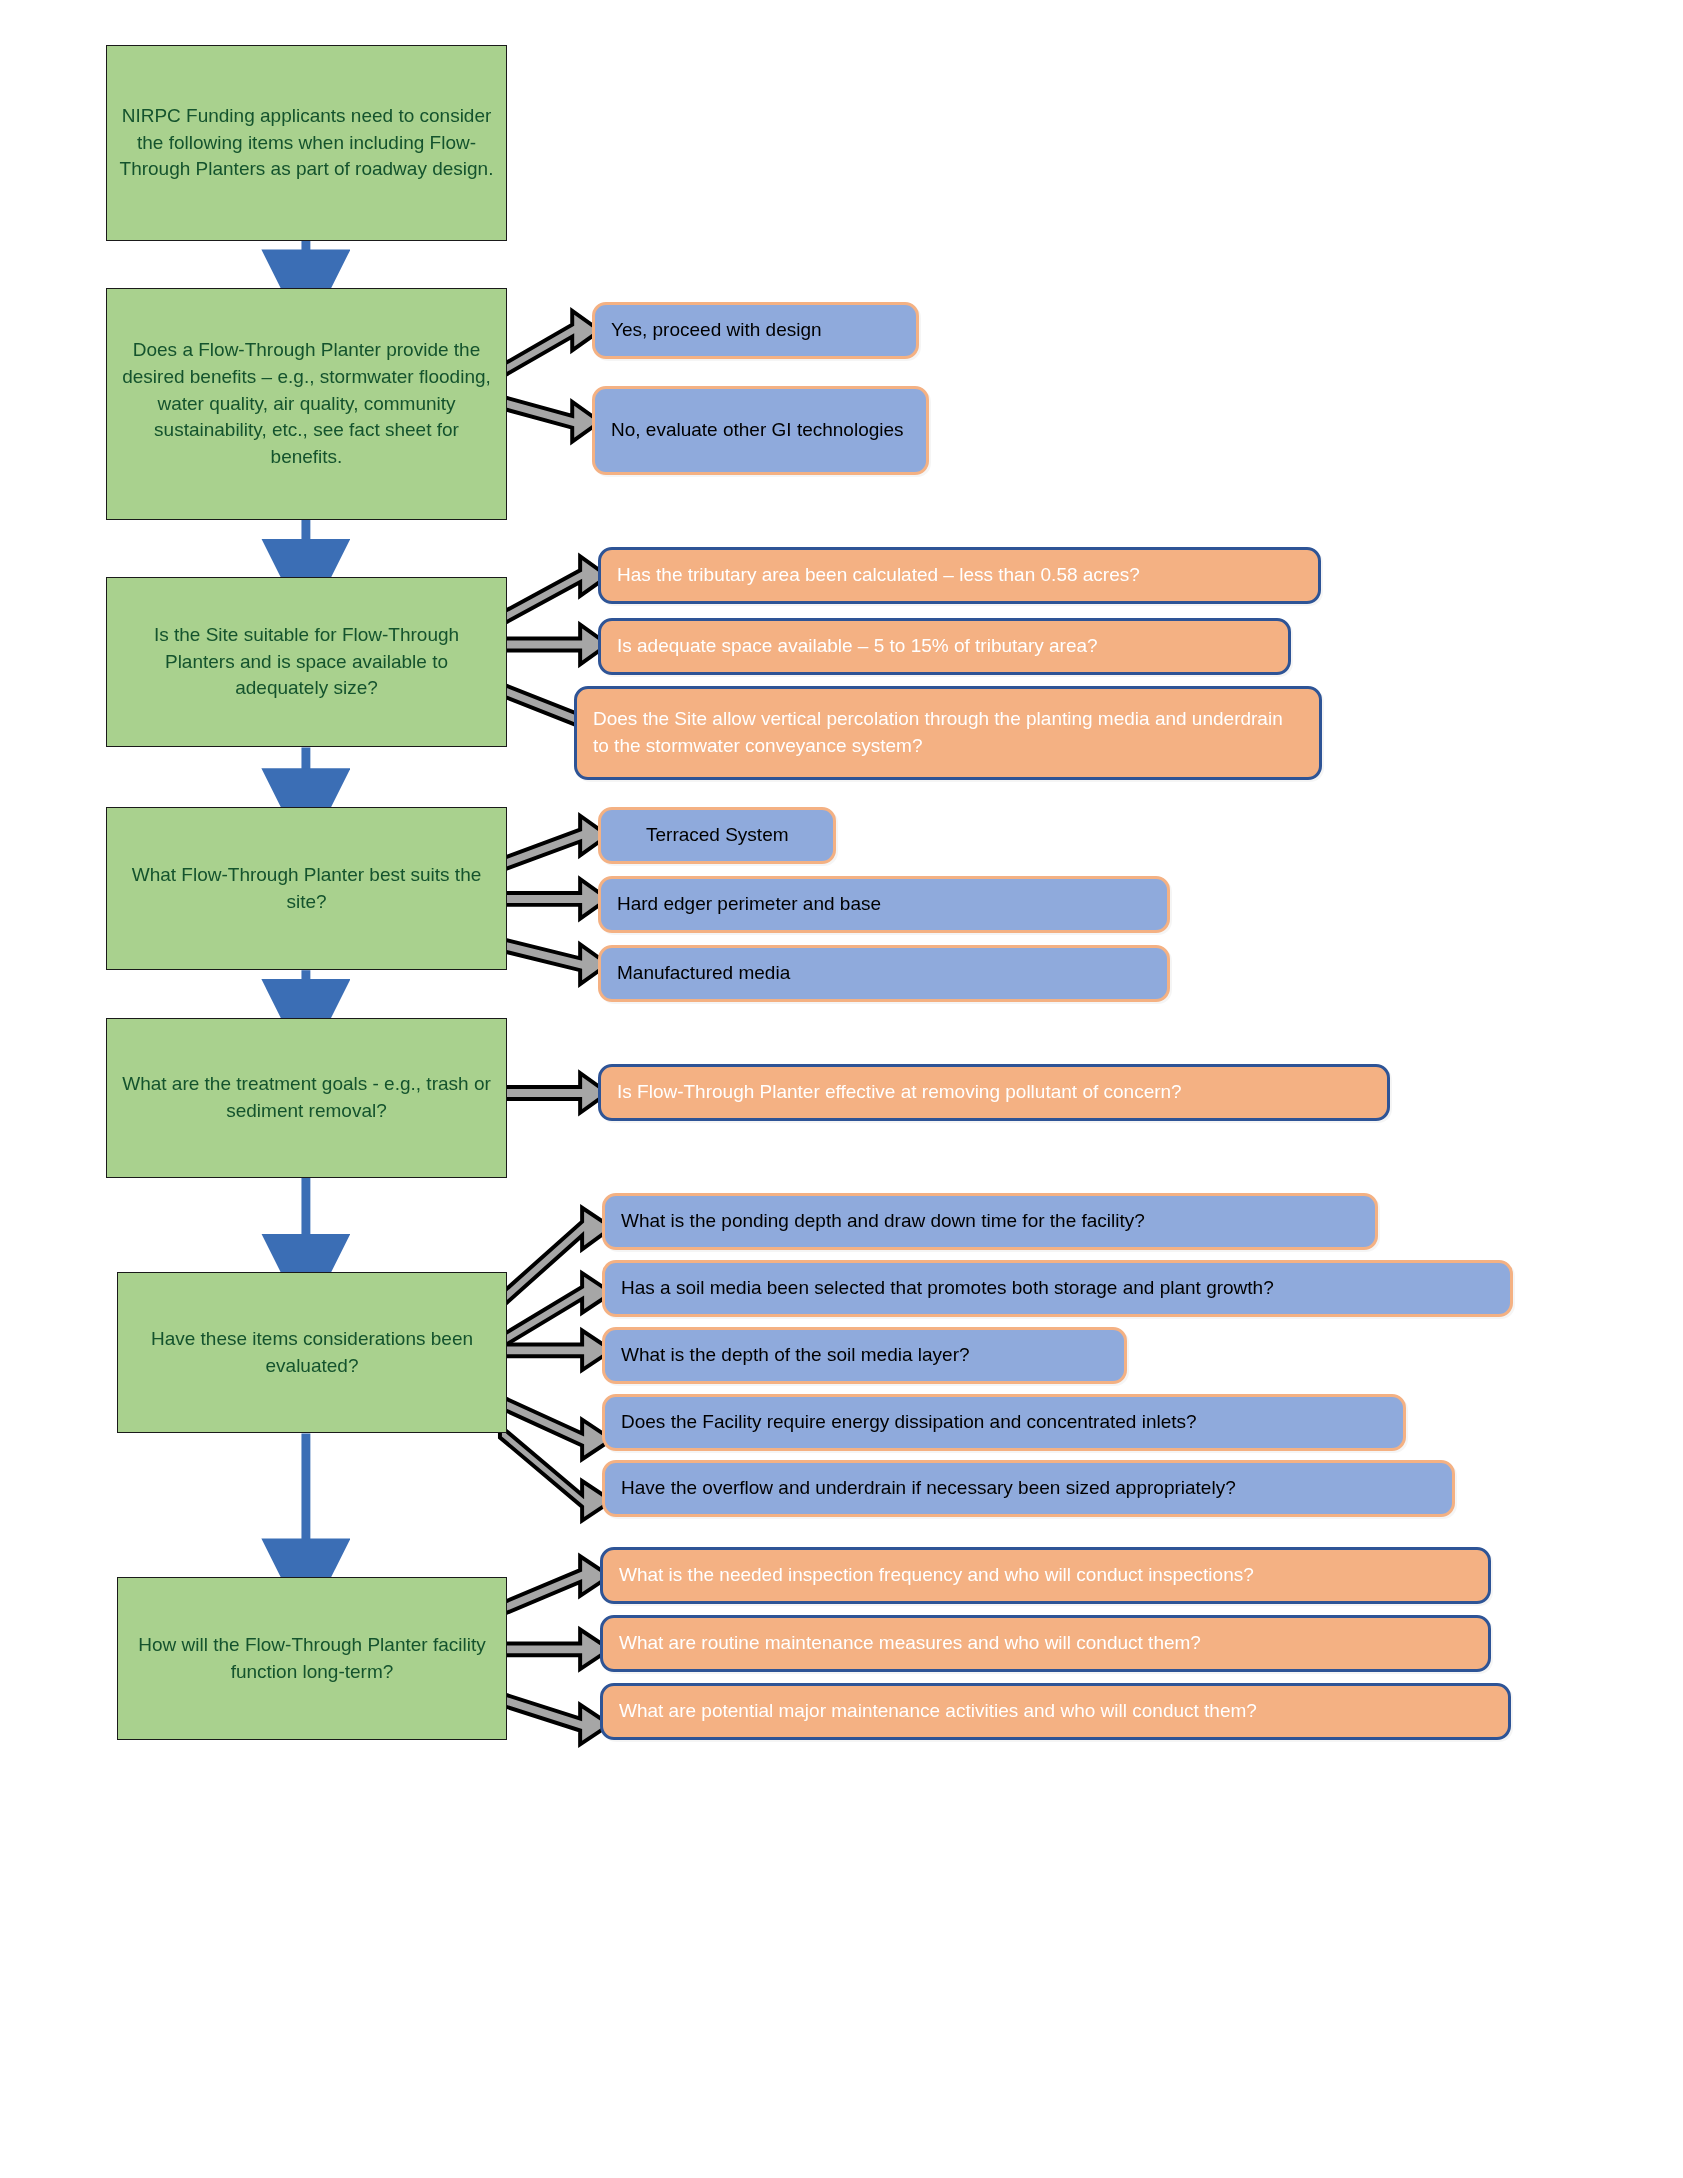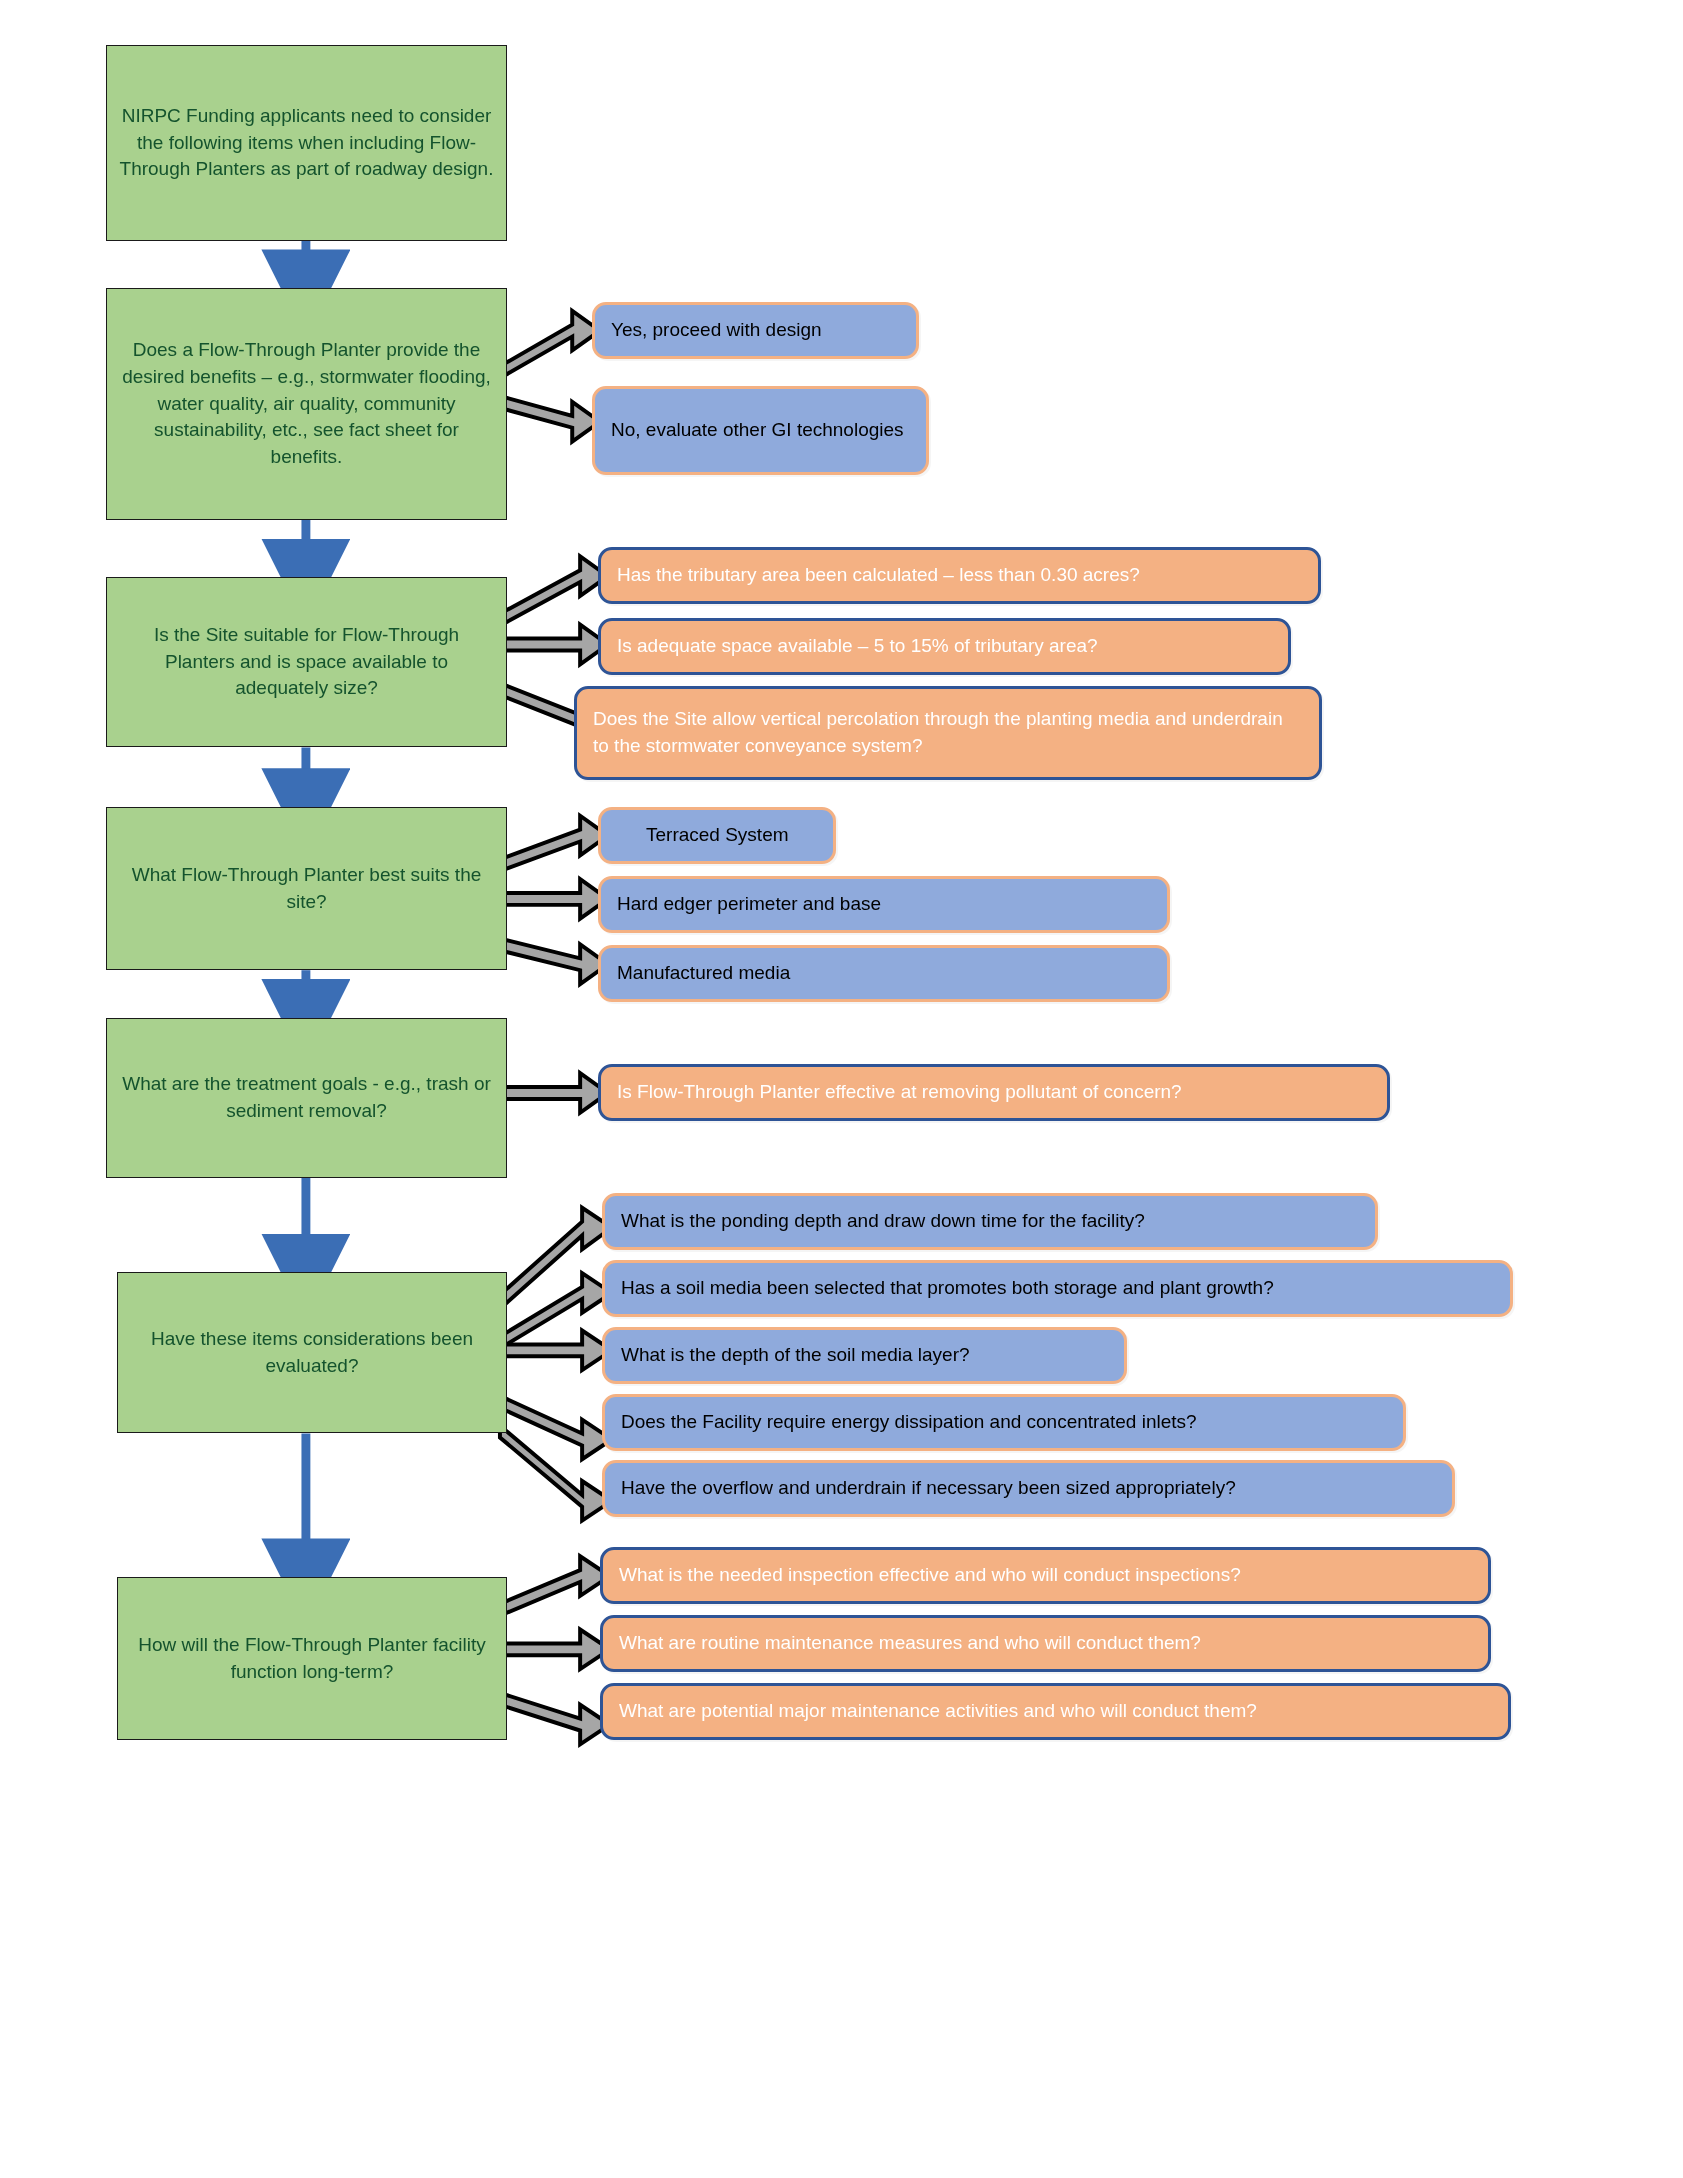--- a/index.html
+++ b/index.html
@@ -142,21 +142,21 @@
 
   <div class="node blue" style="left:592px; top:386px; width:337px; height:89px;">
     <span class="txt">No, evaluate other GI technologies</span>
   </div>
 
   <div class="node green" style="left:106px; top:577px; width:401px; height:170px;">
     <span class="txt">Is the Site suitable for Flow-Through Planters and is space available to adequately size?</span>
   </div>
 
   <div class="node orange" style="left:598px; top:547px; width:723px; height:57px;">
-    <span class="txt">Has the tributary area been calculated – less than 0.30 acres?</span>
+    <span class="txt">Has the tributary area been calculated – less than 0.58 acres?</span>
   </div>
 
   <div class="node orange" style="left:598px; top:618px; width:693px; height:57px;">
     <span class="txt">Is adequate space available – 5 to 15% of tributary area?</span>
   </div>
 
   <div class="node orange" style="left:574px; top:686px; width:748px; height:94px;">
     <span class="txt">Does the Site allow vertical percolation through the planting media and underdrain to the stormwater conveyance system?</span>
   </div>
 
@@ -206,21 +206,21 @@
 
   <div class="node blue" style="left:602px; top:1460px; width:853px; height:57px;">
     <span class="txt">Have the overflow and underdrain if necessary been sized appropriately?</span>
   </div>
 
   <div class="node green" style="left:117px; top:1577px; width:390px; height:163px;">
     <span class="txt">How will the Flow-Through Planter facility function long-term?</span>
   </div>
 
   <div class="node orange" style="left:600px; top:1547px; width:891px; height:57px;">
-    <span class="txt">What is the needed inspection effective and who will conduct inspections?</span>
+    <span class="txt">What is the needed inspection frequency and who will conduct inspections?</span>
   </div>
 
   <div class="node orange" style="left:600px; top:1615px; width:891px; height:57px;">
     <span class="txt">What are routine maintenance measures and who will conduct them?</span>
   </div>
 
   <div class="node orange" style="left:600px; top:1683px; width:911px; height:57px;">
     <span class="txt">What are potential major maintenance activities and who will conduct them?</span>
   </div>
 

